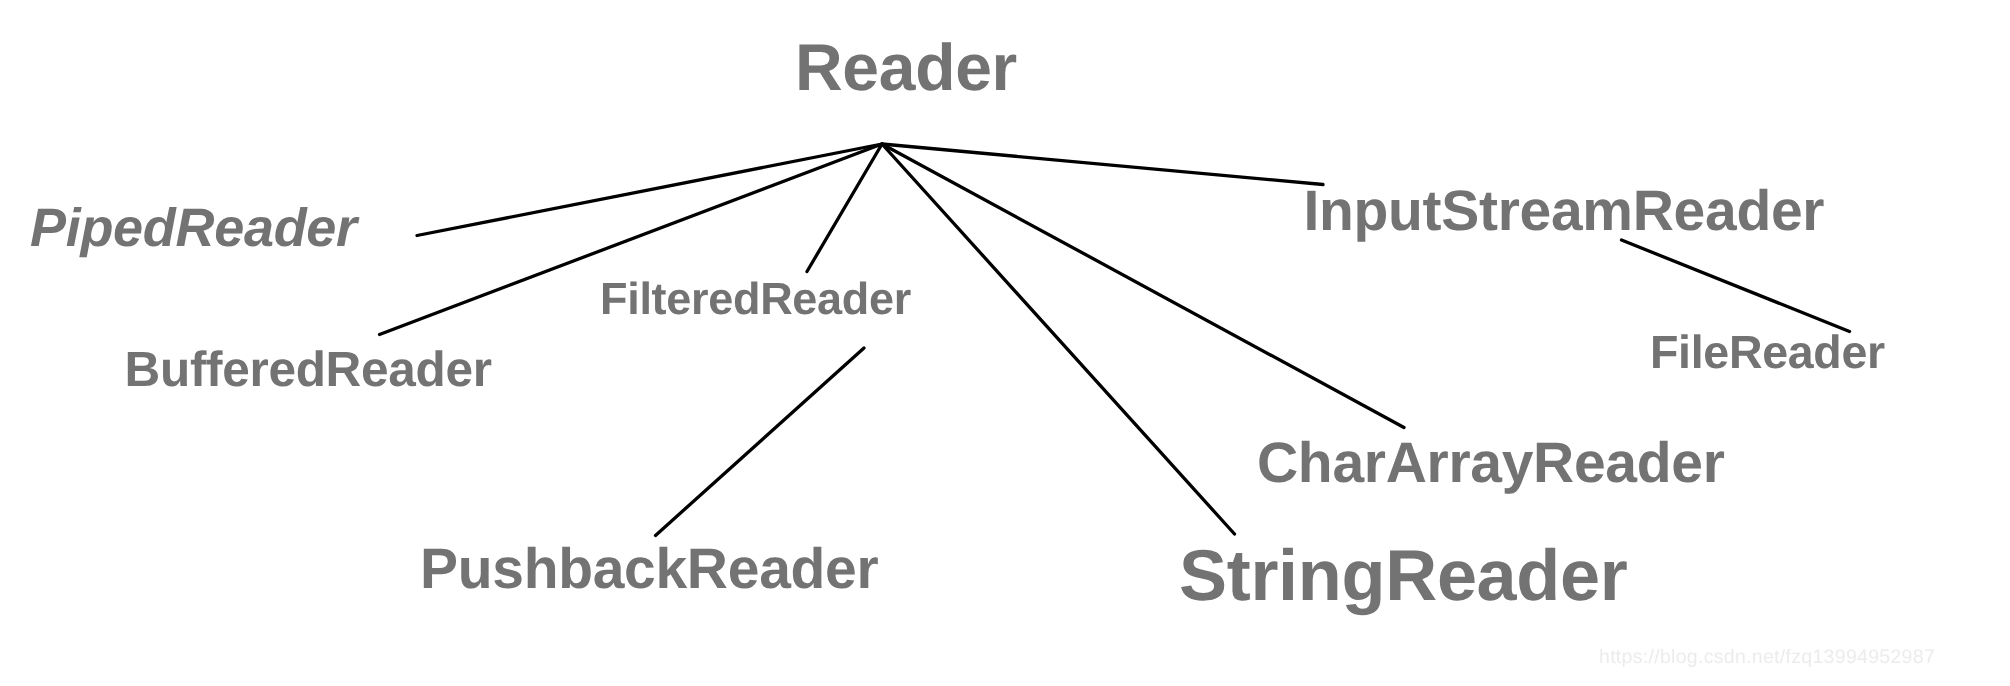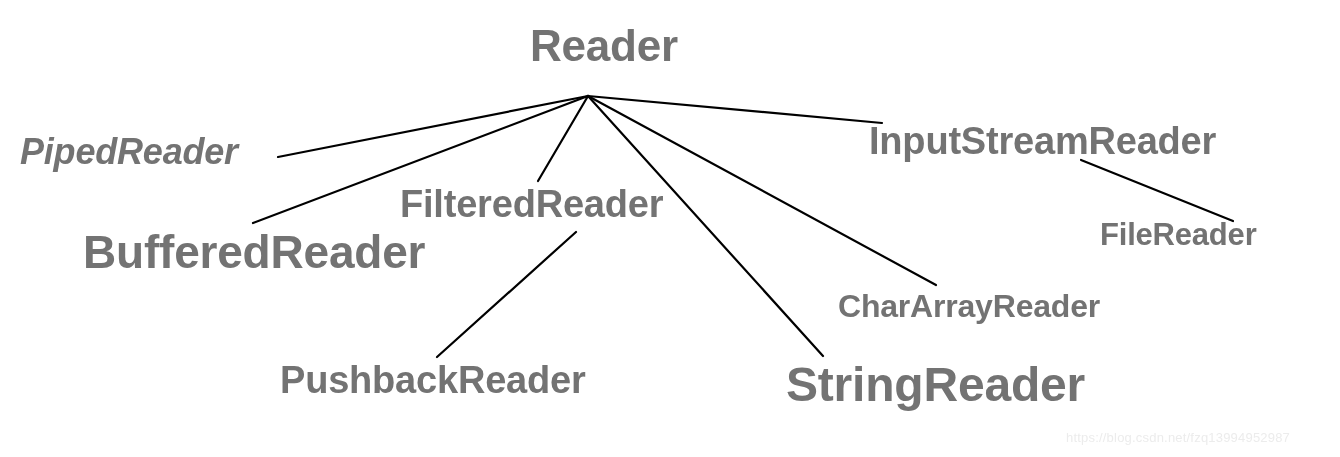--- a/index.html
+++ b/index.html
@@ -59,24 +59,24 @@
       <line x1="588" y1="96" x2="823" y2="356" stroke="#000000" stroke-width="2.2" stroke-linecap="round"></line>
       <line x1="588" y1="96" x2="936" y2="285" stroke="#000000" stroke-width="2.2" stroke-linecap="round"></line>
       <line x1="588" y1="96" x2="882" y2="123" stroke="#000000" stroke-width="2.2" stroke-linecap="round"></line>
       <line x1="1081" y1="160" x2="1233" y2="221" stroke="#000000" stroke-width="2.2" stroke-linecap="round"></line>
       <line x1="576" y1="232" x2="437" y2="357" stroke="#000000" stroke-width="2.2" stroke-linecap="round"></line>
     </svg>
 
   <div id="node-layer">
       <div class="node node-root" style="left: 530px; top: 24px; font-size: 44px;">Reader</div>
       <div class="node node-child" style="left: 20px; top: 134px; font-size: 36px; font-style: italic;">PipedReader</div>
-      <div class="node node-child" style="left: 83px; top: 229px; font-size: 46px;">BufferedReader</div>
-      <div class="node node-child" style="left: 400px; top: 185px; font-size: 38px;">FilteredReader</div>
+      <div class="node node-child" style="left: 83px; top: 229px; font-size: 33px;">BufferedReader</div>
+      <div class="node node-child" style="left: 400px; top: 185px; font-size: 30px;">FilteredReader</div>
       <div class="node node-child" style="left: 845px; top: 122px; font-size: 38px; margin-left: 24px;">InputStreamReader</div>
       <div class="node node-child" style="left: 1100px; top: 219px; font-size: 31px;">FileReader</div>
-      <div class="node node-child" style="left: 838px; top: 290px; font-size: 32px;">CharArrayReader</div>
+      <div class="node node-child" style="left: 838px; top: 290px; font-size: 38px;">CharArrayReader</div>
       <div class="node node-child" style="left: 786px; top: 361px; font-size: 48px;">StringReader</div>
       <div class="node node-child" style="left: 280px; top: 361px; font-size: 38px; text-align: right;">PushbackReader</div>
     </div>
 
   <div class="watermark" id="watermark" style="left: 1066px; top: 430px; color: rgb(236, 236, 236);">https://blog.csdn.net/fzq13994952987</div>
 
 </div>
 
 </body></html>

